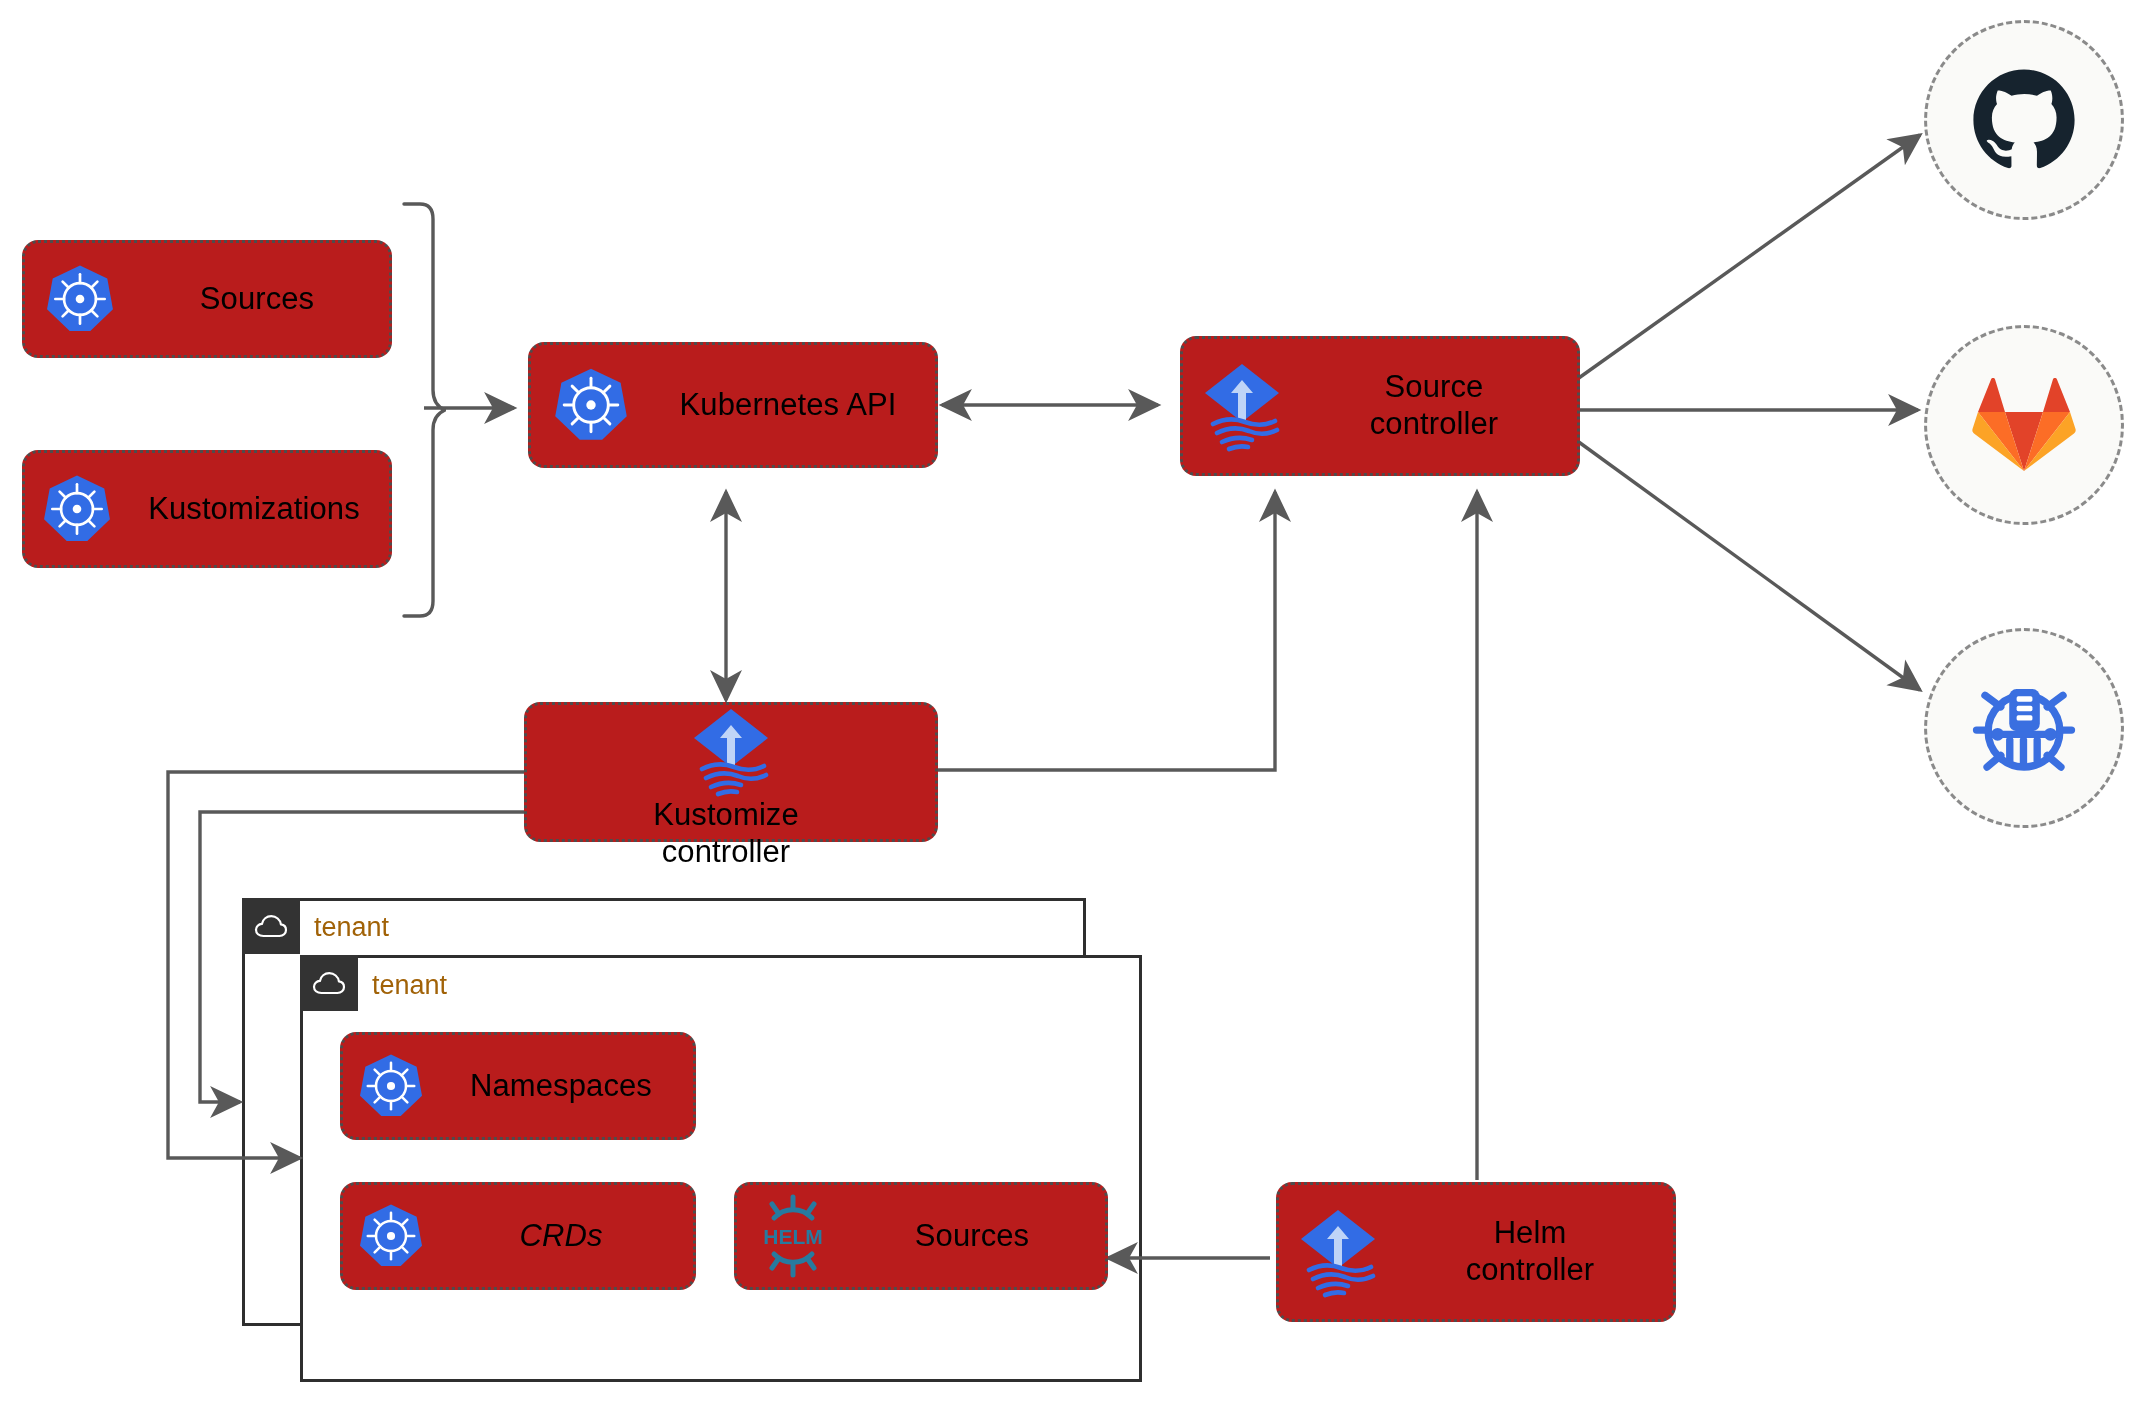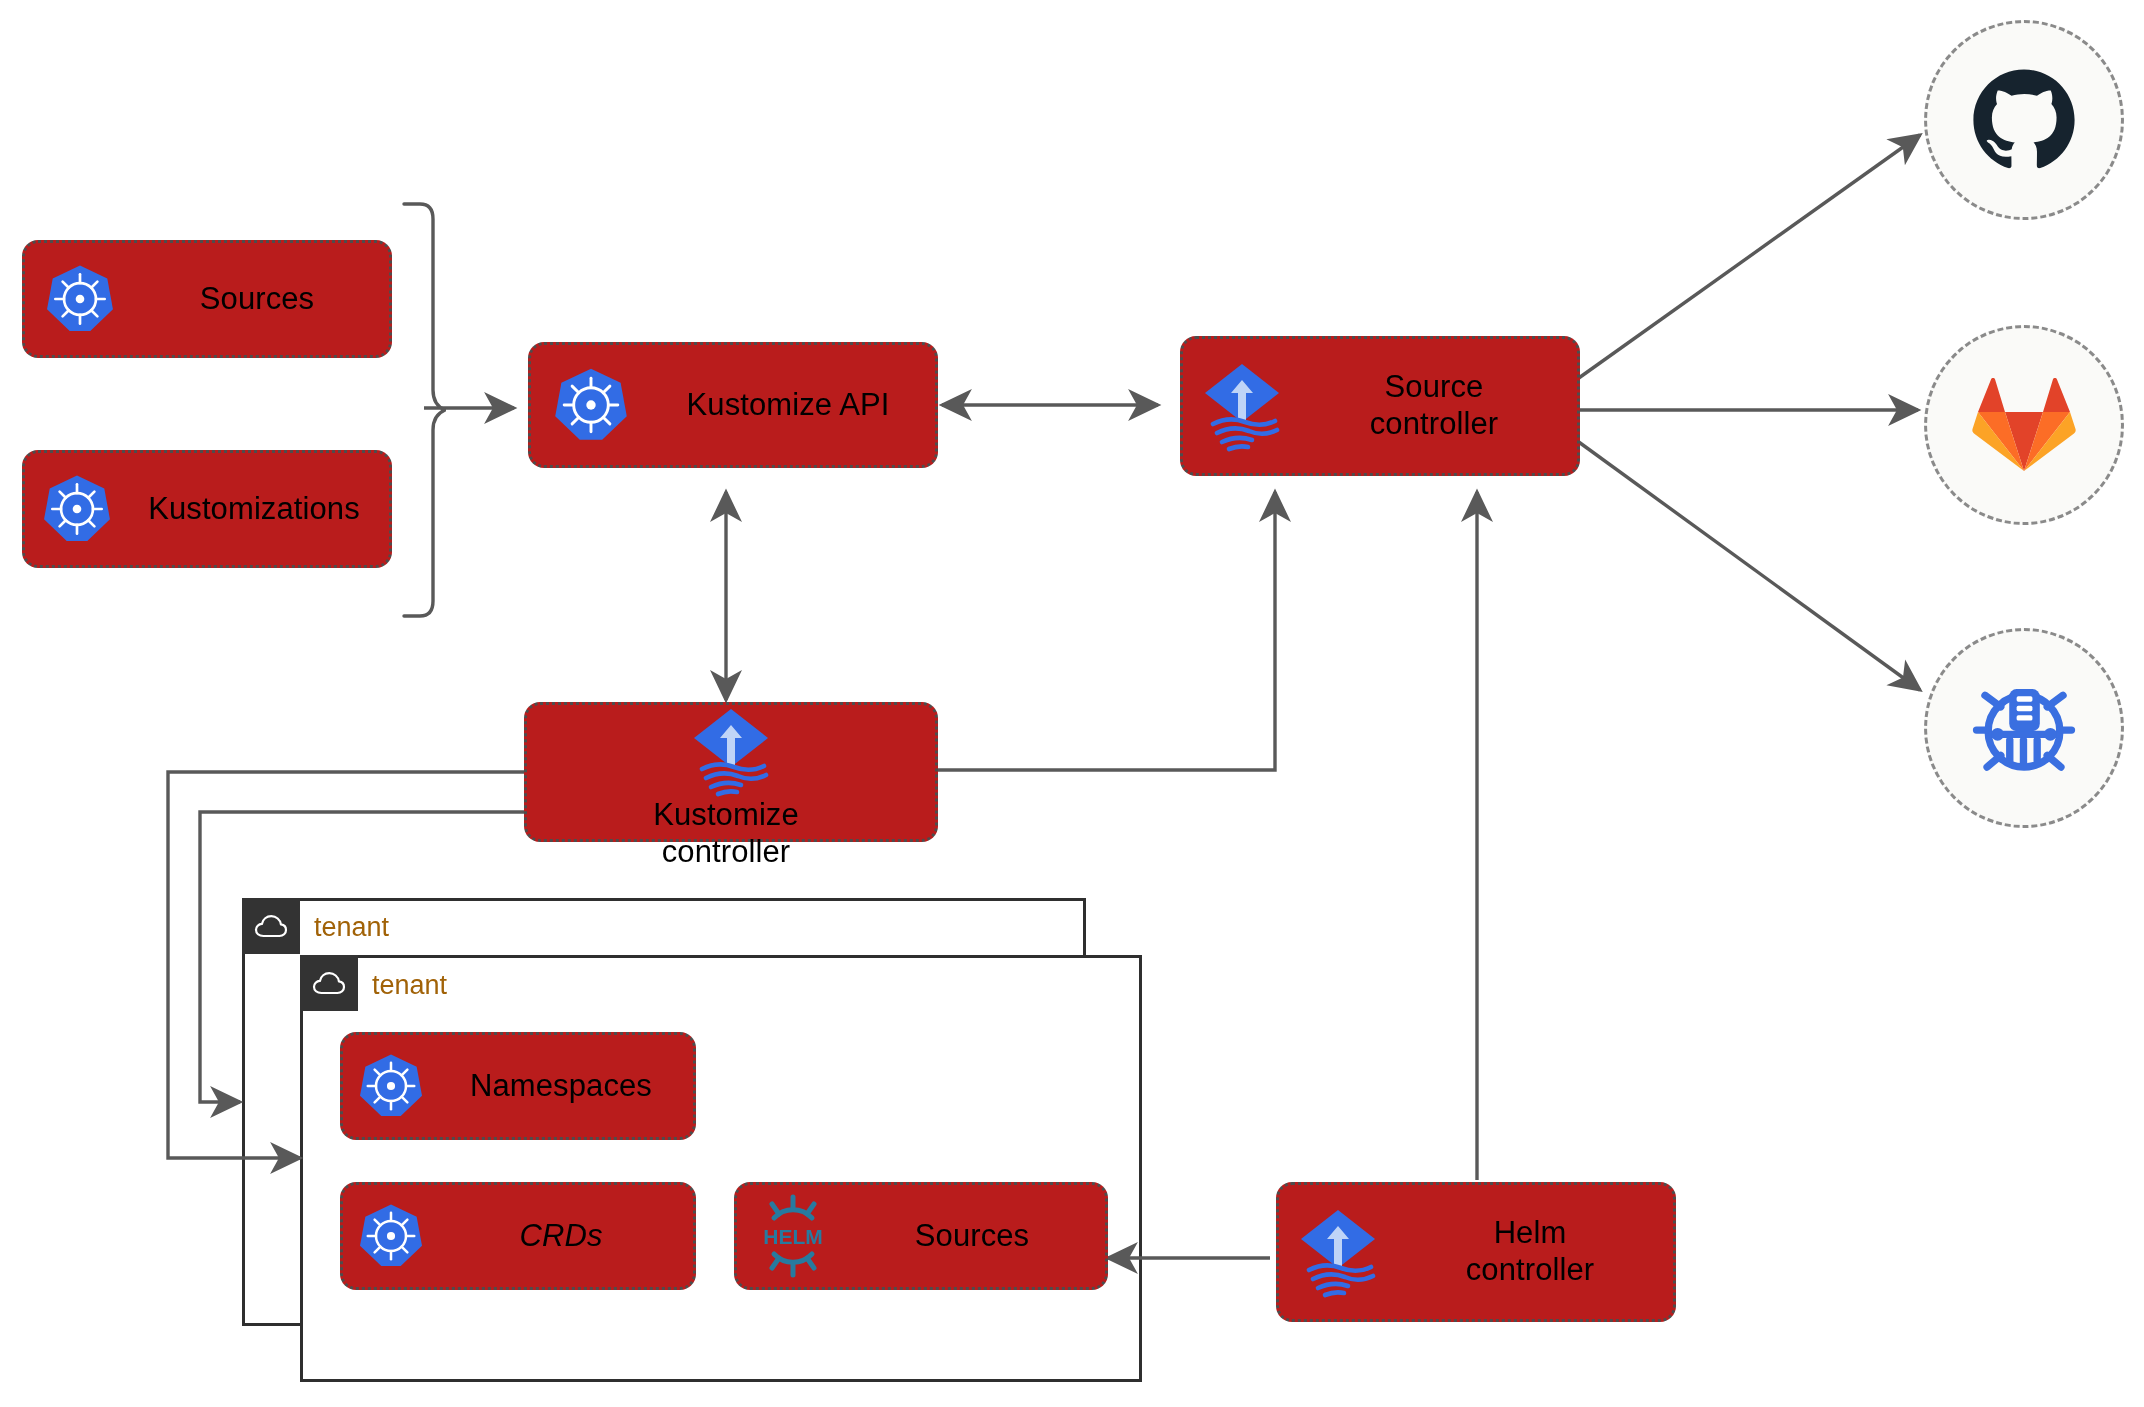--- a/index.html
+++ b/index.html
@@ -197,21 +197,21 @@
           <path d="M16.5,34 L8,34"></path>
             <path d="M47.5,34 L56,34"></path>
           <path d="M21.1,23.1 L15.1,17.1"></path>
             <path d="M42.9,44.9 L48.9,50.9"></path>
           <path d="M42.9,23.1 L48.9,17.1"></path>
             <path d="M21.1,44.9 L15.1,50.9"></path>
         </g>
         <circle cx="32" cy="34" r="4.2" fill="#ffffff"></circle>
       </svg>
     </span>
-    <span class="lbl">Kustomize API</span>
+    <span class="lbl">Kubernetes API</span>
   </div>
 
   <div class="node" style="left:1180px;top:336px;width:400px;height:140px;">
     <span class="ico" style="width:118px;">
       <svg width="82" height="92" viewBox="0 0 82 92">
         <path d="M41,4 L78,33 L41,62 L4,33 Z" fill="#326ce5"></path>
         <path d="M41,20 L52,33 L45,33 L45,62 L37,62 L37,33 L30,33 Z" fill="#bfd4f7"></path>
         <g stroke="#326ce5" stroke-width="4.6" fill="none" stroke-linecap="round">
           <path d="M12,64 Q28,56 44,62 Q60,68 74,61"></path>
           <path d="M16,73 Q32,65 48,71 Q62,77 76,70"></path>

